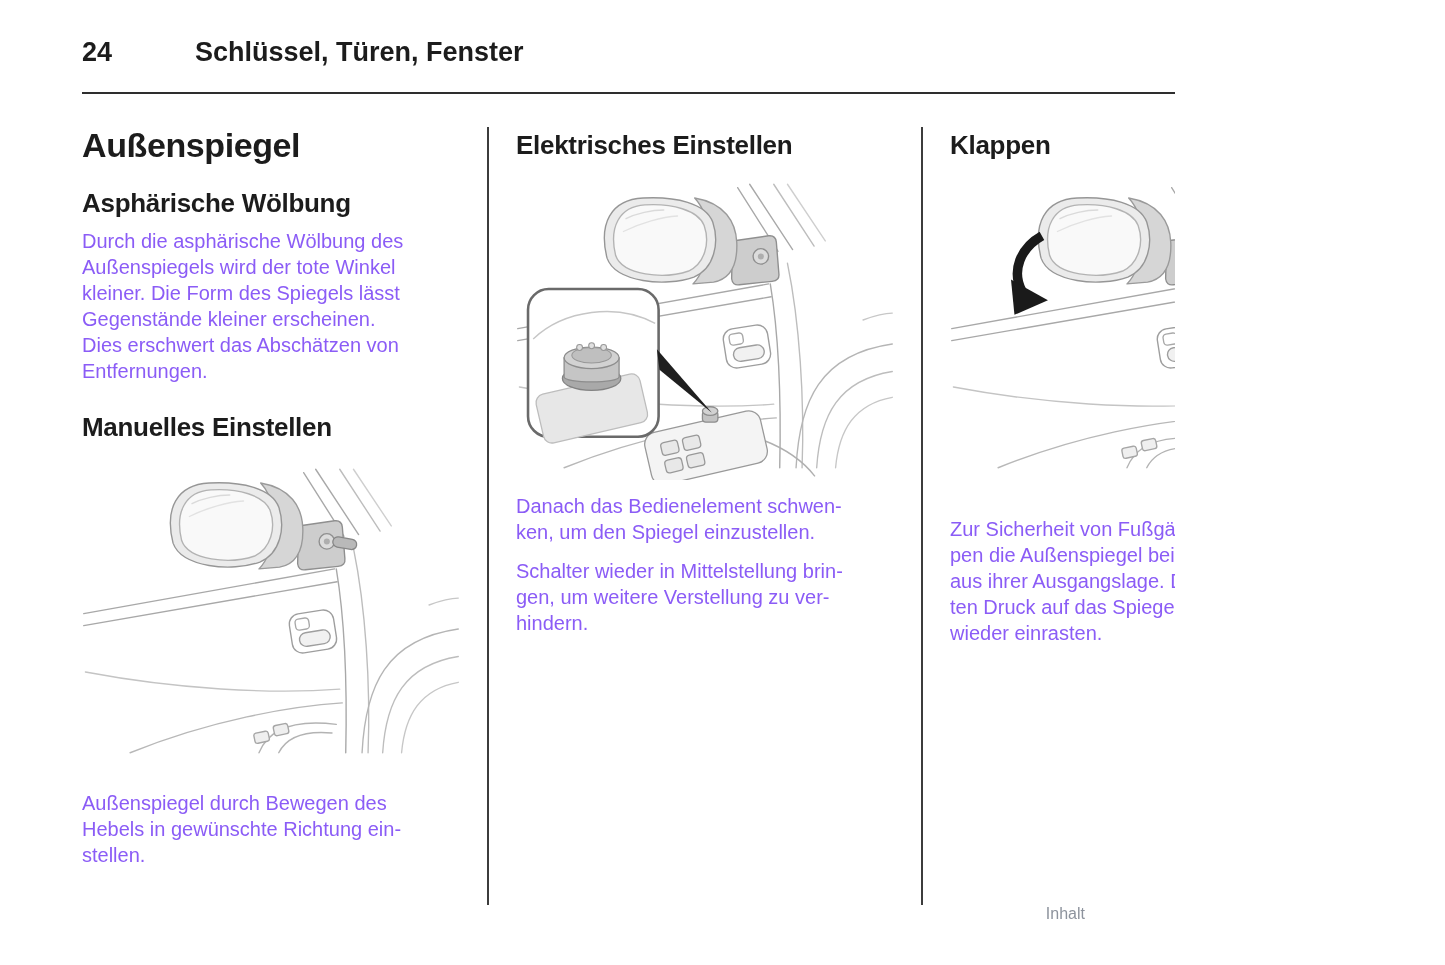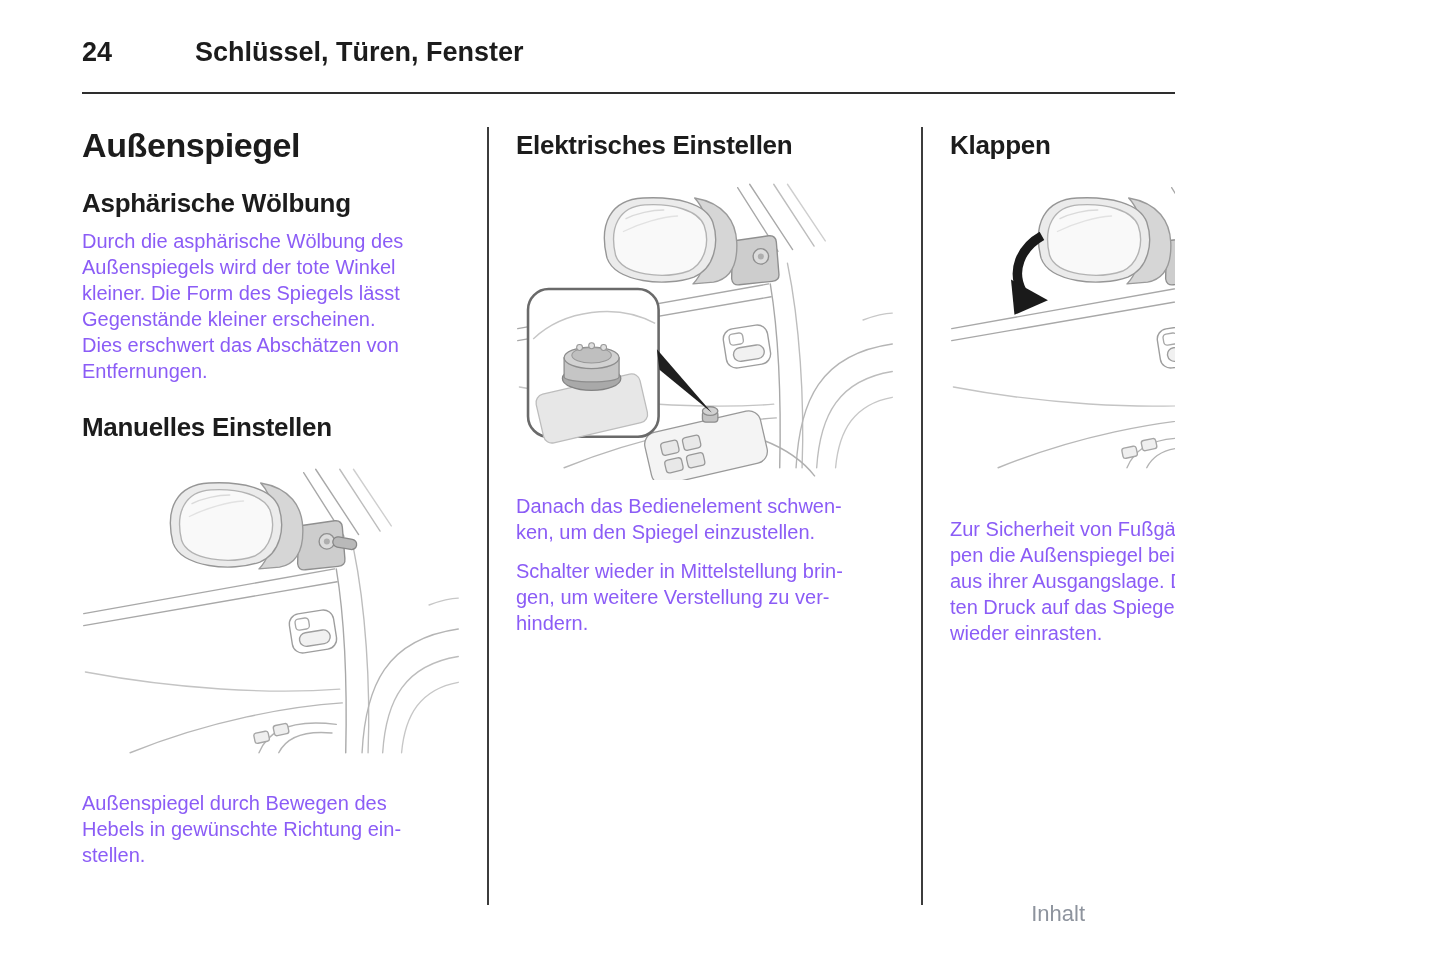--- a/index.html
+++ b/index.html
@@ -26,21 +26,21 @@
   .col1 .sub1{margin-top:22px;}
   .col1 .body1{margin-top:8px;}
   .col1 .sub2{margin-top:26px;}
   .col1 figure{margin-top:14px;}
   .col1 .caption{margin-top:26px;}
   
   .colx .h-md{margin-top:4px;}
   .colx figure{margin-top:10px;}
   .colx p.first{margin-top:36px;}
   .colx p.next{margin-top:13px;}
-  .footer{position:absolute;top:901px;right:90px;font-size:22px;line-height:26px;color:#8d939d;}
+  .footer{position:absolute;top:901px;right:90px;font-size:16px;line-height:26px;color:#8d939d;}
 </style>
 </head>
 <body>
 
 <svg width="0" height="0" style="position:absolute" aria-hidden="true">
   <defs>
     <g id="doorScene" stroke="#a8a8a8" stroke-width="1.6" fill="none" stroke-linecap="round" stroke-linejoin="round">
 
       <path d="M258,4 L305,78"></path>
       <path d="M272,0 L322,76"></path>

